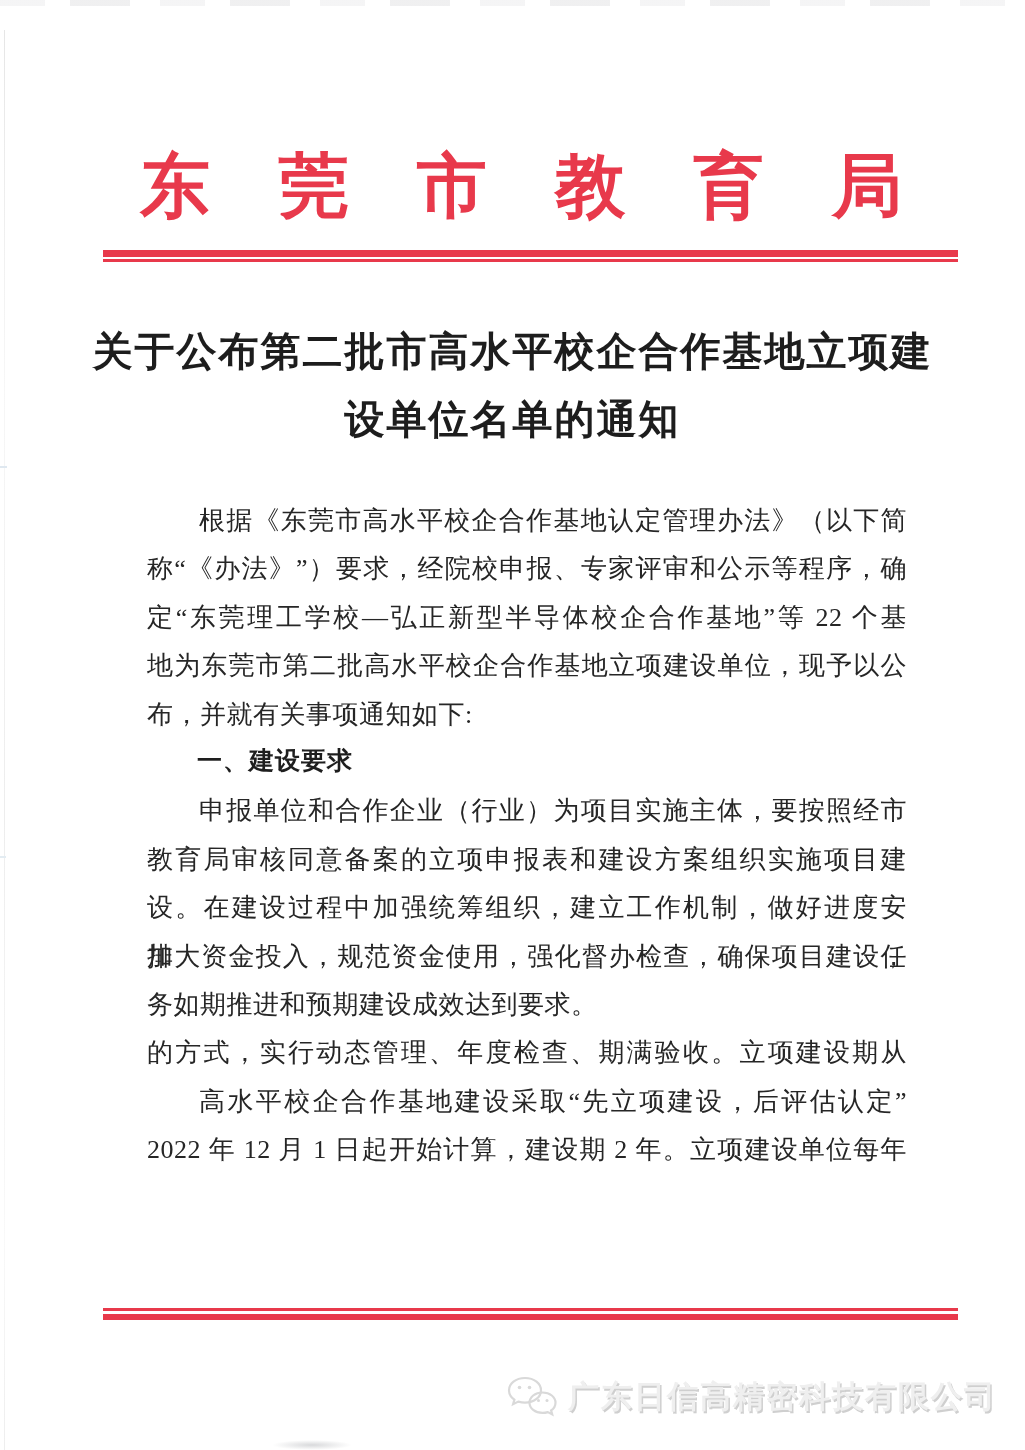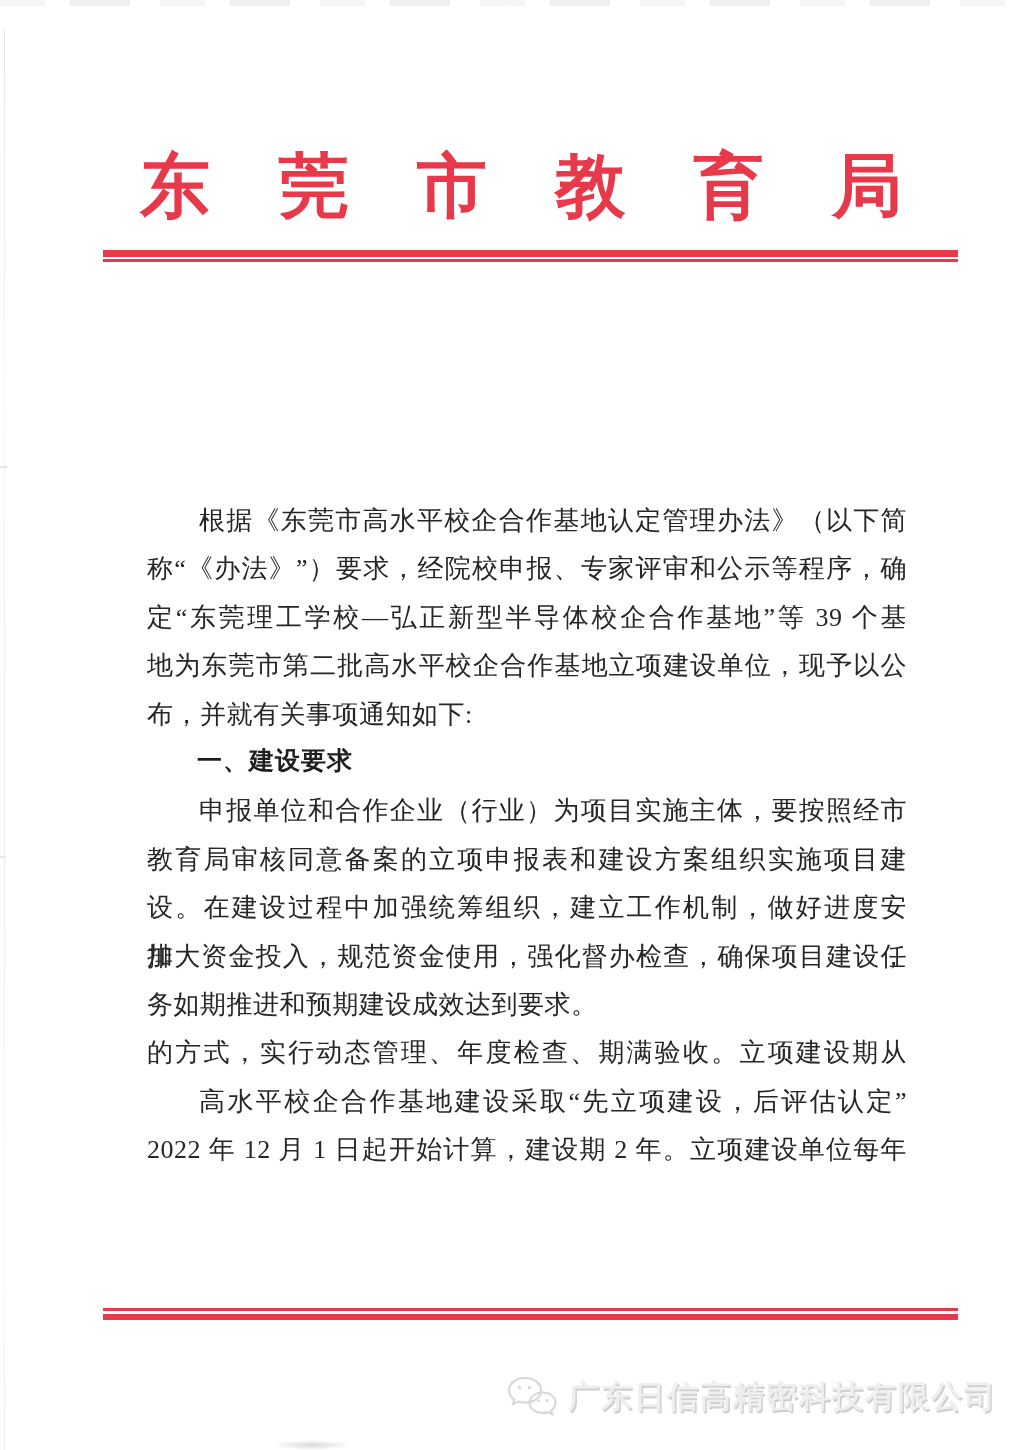--- a/index.html
+++ b/index.html
@@ -108,25 +108,29 @@
     <span>育</span>
     <span>局</span>
   </div>
 
   <div class="rule rule-top">
     <div class="band-thick7" style="background:#e8394b;"></div>
     <div class="gap2"></div>
     <div class="band-thin3" style="background:#e8394b;"></div>
   </div>
 
+  <h1 class="doc-title">
+    <span class="title-line">关于公布第二批市高水平校企合作基地立项建</span>
+    <span class="title-line">设单位名单的通知</span>
+  </h1>
 
   <main class="doc-body">
     <div class="line indent fill">根据《东莞市高水平校企合作基地认定管理办法》（以下简</div>
     <div class="line fill">称“《办法》”）要求，经院校申报、专家评审和公示等程序，确</div>
-    <div class="line fill">定“东莞理工学校—弘正新型半导体校企合作基地”等 39 个基</div>
+    <div class="line fill">定“东莞理工学校—弘正新型半导体校企合作基地”等 22 个基</div>
     <div class="line fill">地为东莞市第二批高水平校企合作基地立项建设单位，现予以公</div>
     <div class="line">布，并就有关事项通知如下:</div>
     <div class="line heading indent">一、建设要求</div>
     <div class="line indent fill">申报单位和合作企业（行业）为项目实施主体，要按照经市</div>
     <div class="line fill">教育局审核同意备案的立项申报表和建设方案组织实施项目建</div>
     <div class="line fill">设。在建设过程中加强统筹组织，建立工作机制，做好进度安排，</div>
     <div class="line fill">加大资金投入，规范资金使用，强化督办检查，确保项目建设任</div>
     <div class="line">务如期推进和预期建设成效达到要求。</div>
     <div class="line fill">的方式，实行动态管理、年度检查、期满验收。立项建设期从</div>
     <div class="line indent fill">高水平校企合作基地建设采取“先立项建设，后评估认定”</div>

